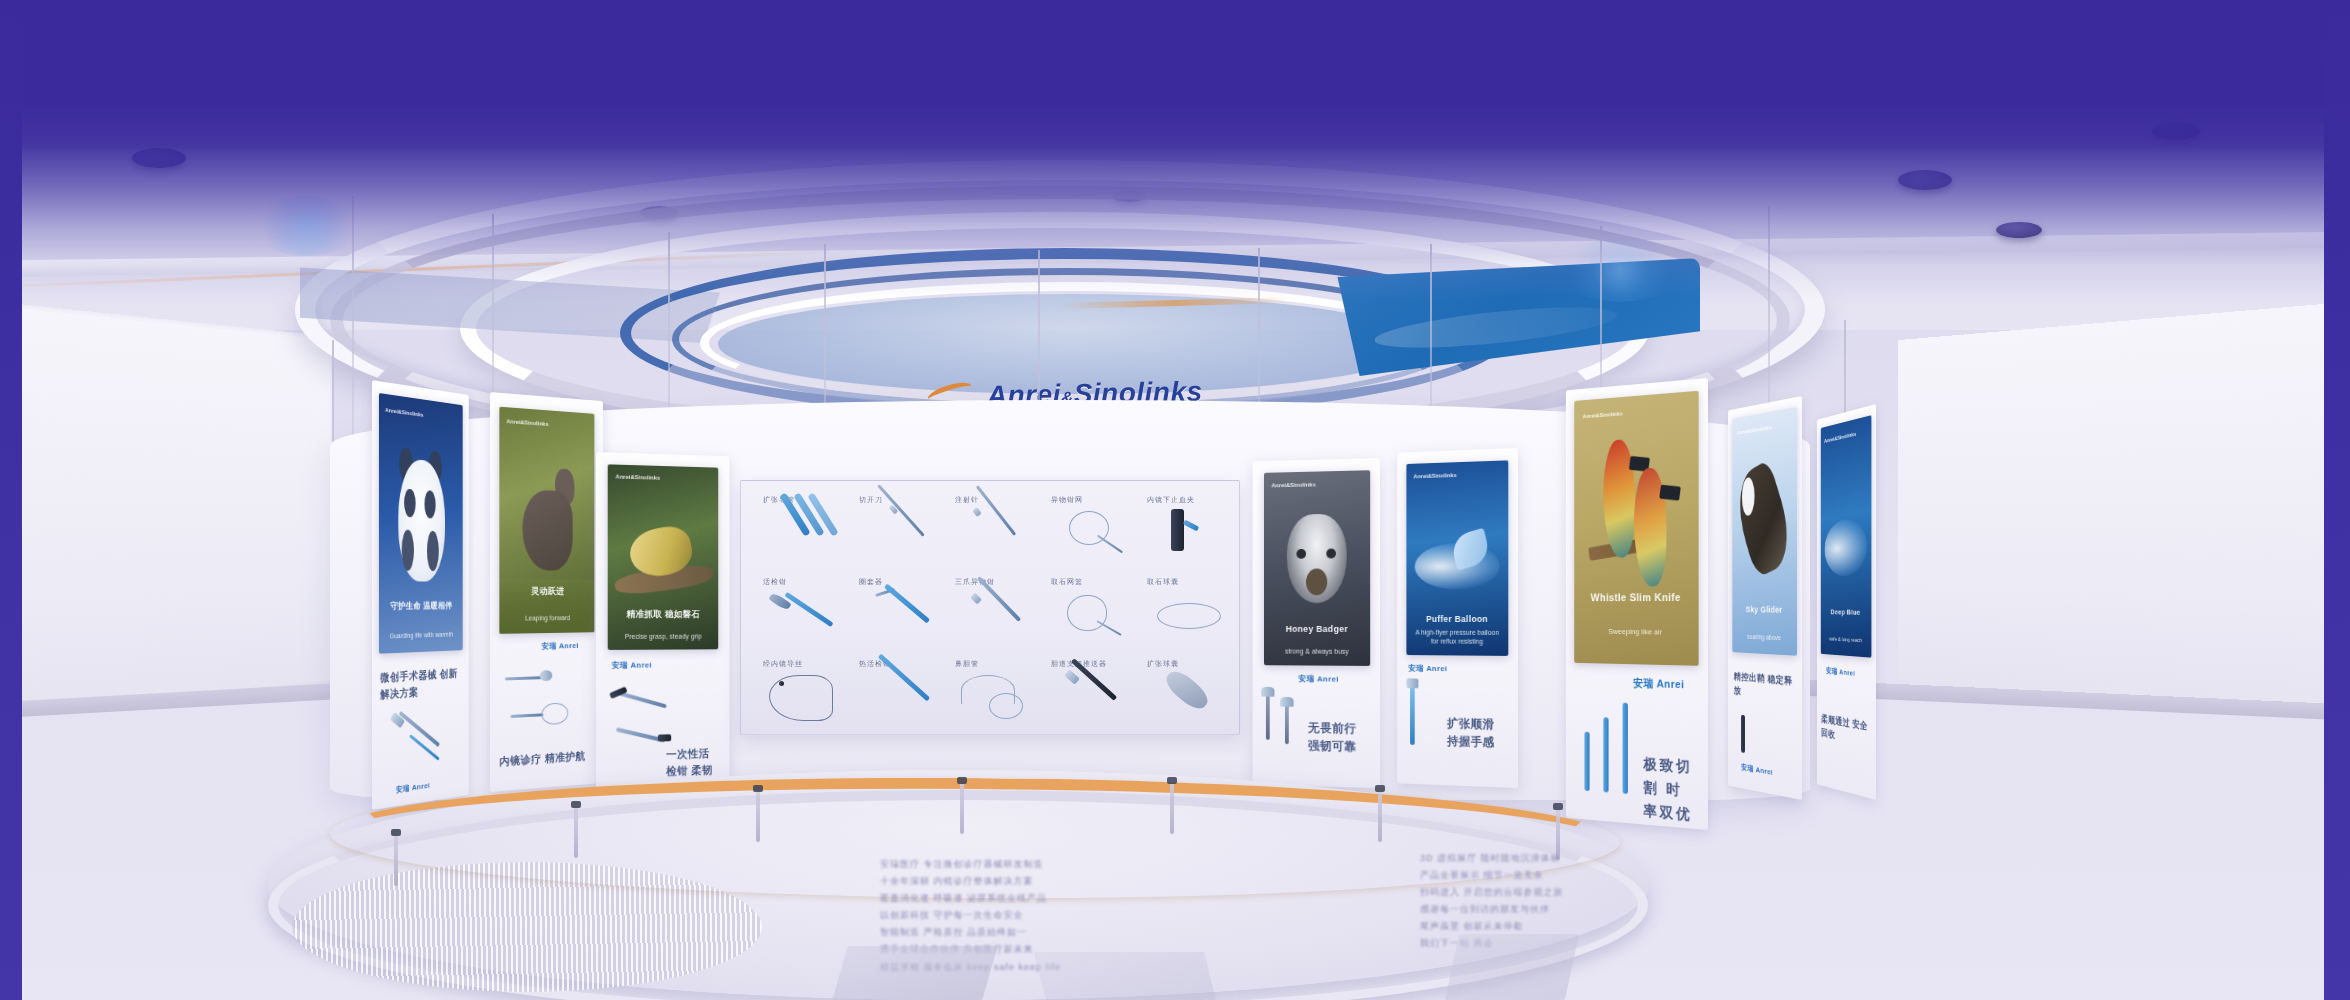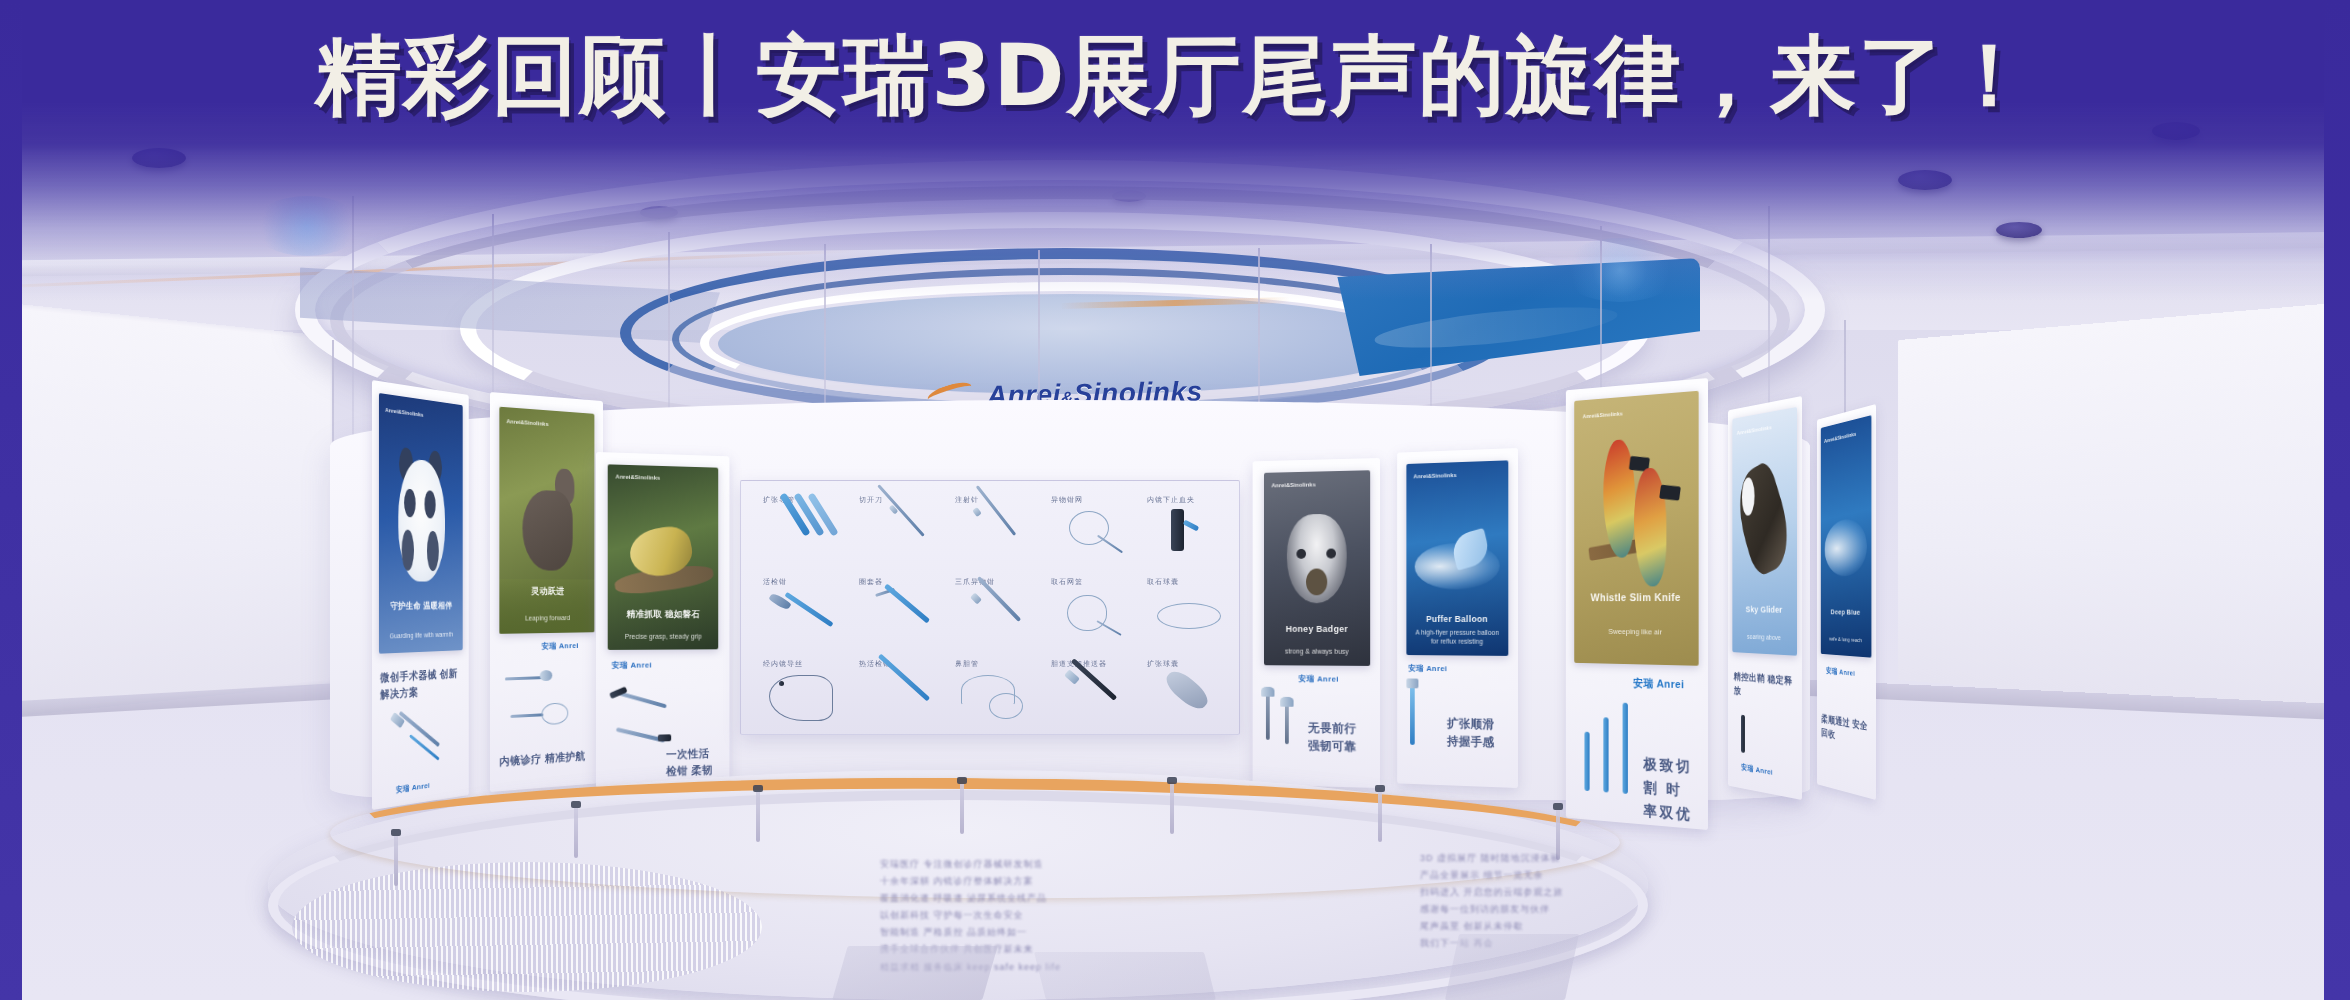--- a/index.html
+++ b/index.html
@@ -767,15 +767,14 @@
     </div>
 
   <div class="floor-box" style="left:840px; top:946px; width:150px; height:54px; transform:skewX(-16deg);"></div>
   <div class="floor-box" style="left:1040px; top:952px; width:170px; height:48px; transform:skewX(14deg); opacity:.35;"></div>
   <div class="floor-box" style="left:1452px; top:934px; width:120px; height:66px; transform:skewX(-12deg); opacity:.45;"></div>
 
   <div class="purple-top"></div>
   <div class="purple-edge l"></div>
   <div class="purple-edge r"></div>
 
-  <h1 class="headline">精彩回顾丨安瑞3D展厅尾声的旋律，来了！</h1>
 
 </div>
 
 </body></html>

